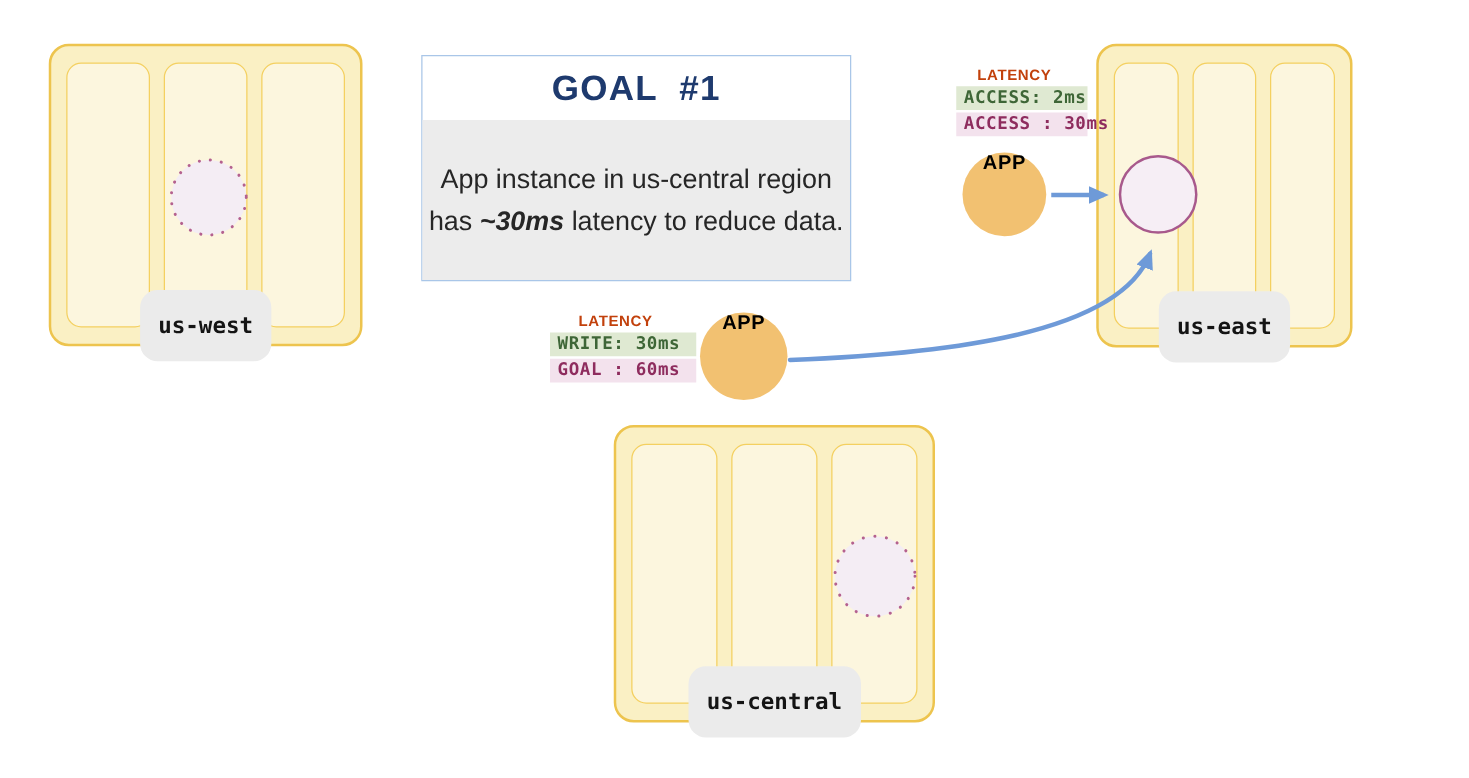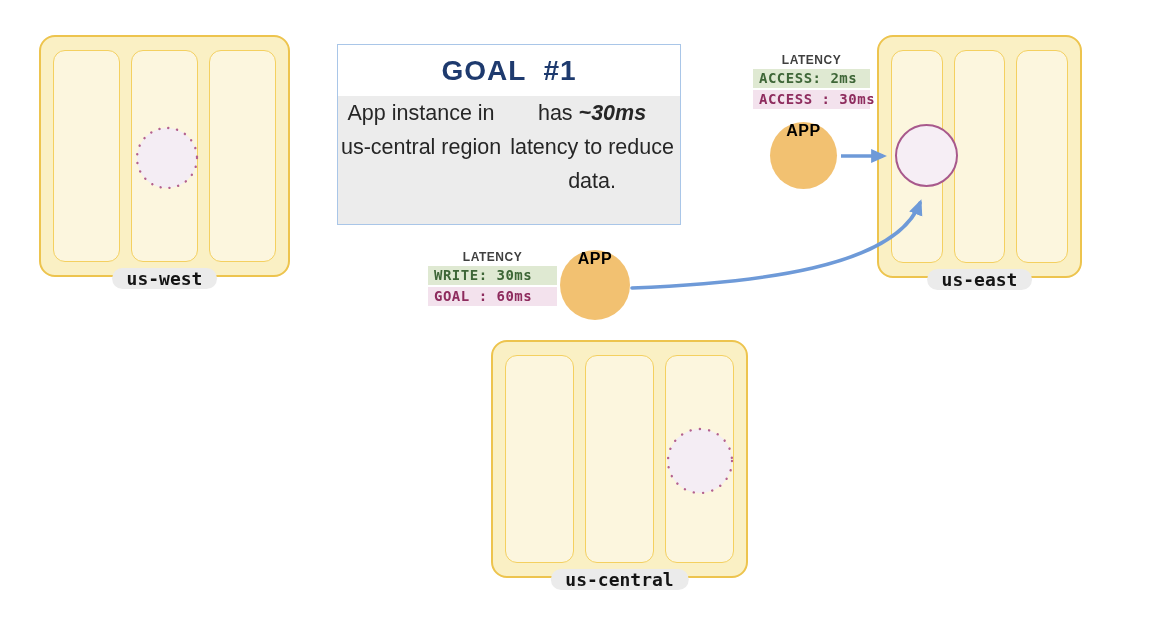--- a/index.html
+++ b/index.html
@@ -18,46 +18,46 @@
   .canvas{position:relative;width:1175px;height:622px;background:#fff;overflow:hidden;
           font-family:"Liberation Sans",sans-serif;}
 
   
   .region{position:absolute;background:var(--region-fill);
           border:2px solid var(--region-border);border-radius:16px;
           display:flex;gap:11px;padding:13px 12px;}
   .zone{flex:1;background:var(--zone-fill);
         border:1.5px solid var(--zone-border);border-radius:12px;}
   .region-label{position:absolute;left:50%;bottom:-14px;transform:translateX(-50%);
-        background:var(--pill-bg);border-radius:14px;padding:0 15px;
+        background:var(--pill-bg);border-radius:14px;padding:18px 15px;
         font-family:"DejaVu Sans Mono",monospace;font-weight:bold;font-size:18px;
         color:#141414;white-space:nowrap;z-index:4;}
 
   
   .replica-dotted{position:absolute;z-index:2;}
   .replica-solid{position:absolute;z-index:2;border-radius:50%;
         background:var(--replica-fill);border:2px solid var(--replica-border);}
 
   
   .goal{position:absolute;left:337px;top:44px;width:344px;height:181px;
         border:1.5px solid var(--goal-border);background:#fff;z-index:1;}
   .goal-header{height:51px;display:flex;align-items:center;justify-content:center;}
   .goal-title{font-weight:bold;font-size:28px;color:var(--goal-title);
         letter-spacing:1px;white-space:pre;}
   .goal-body{background:var(--goal-body-bg);height:calc(100% - 51px);
-        display:flex;justify-content:center;
+        display:flex;flex-direction:column;justify-content:center;
         text-align:center;font-size:21.5px;color:#262626;line-height:34px;}
   .goal-em{font-weight:bold;font-style:italic;}
 
   
   .latency{position:absolute;z-index:3;font-family:"DejaVu Sans Mono",monospace;}
   .lat-title{text-align:center;font-family:"Liberation Sans",sans-serif;
-        font-weight:bold;font-size:12px;color:#404040;letter-spacing:.5px;margin-bottom:2px;}
+        font-weight:bold;font-size:12px;color:#c2410c;letter-spacing:.5px;margin-bottom:2px;}
   .lat-row{font-weight:bold;font-size:14px;line-height:17px;padding:1px 6px;
-        margin-bottom:2px;letter-spacing:.5px;white-space:pre;}
+        margin-bottom:2px;letter-spacing:.5px;white-space:pre;margin-left:12px;}
   .lat-access{background:var(--access-bg);color:var(--access-text);}
   .lat-write{background:var(--write-bg);color:var(--write-text);}
 
   
   .app{position:absolute;border-radius:50%;background:var(--app-fill);z-index:3;
         display:flex;justify-content:center;
         font-weight:bold;font-size:16px;color:#000000;letter-spacing:.5px;}
 
   
   .arrows{position:absolute;left:0;top:0;width:1175px;height:622px;z-index:2;

